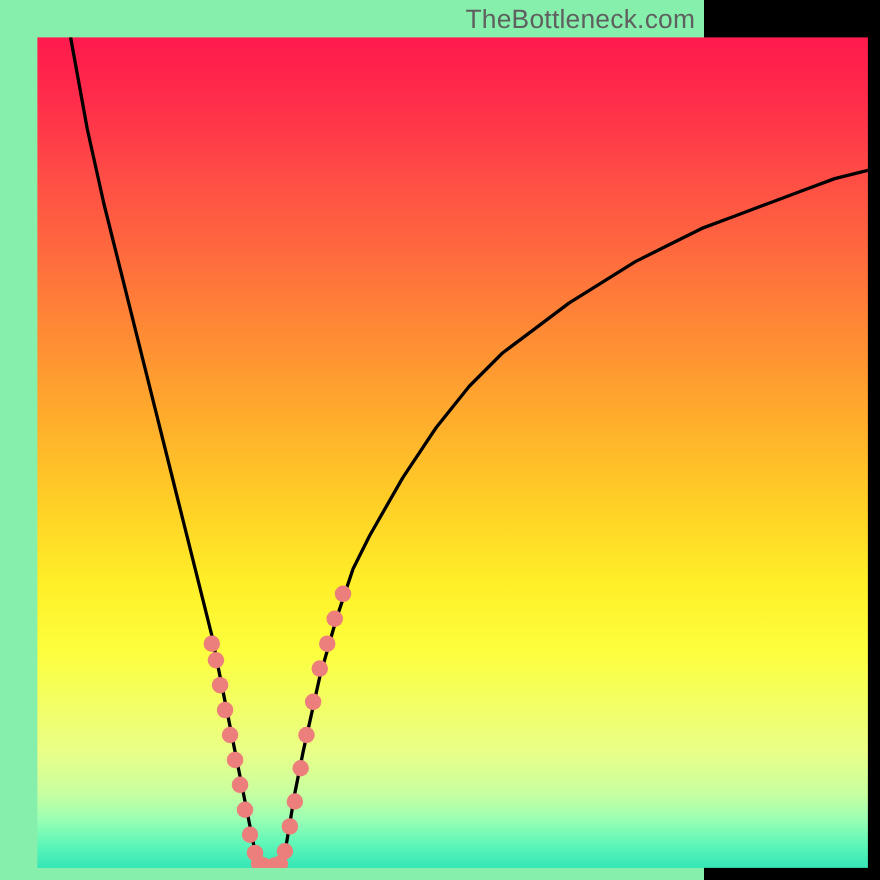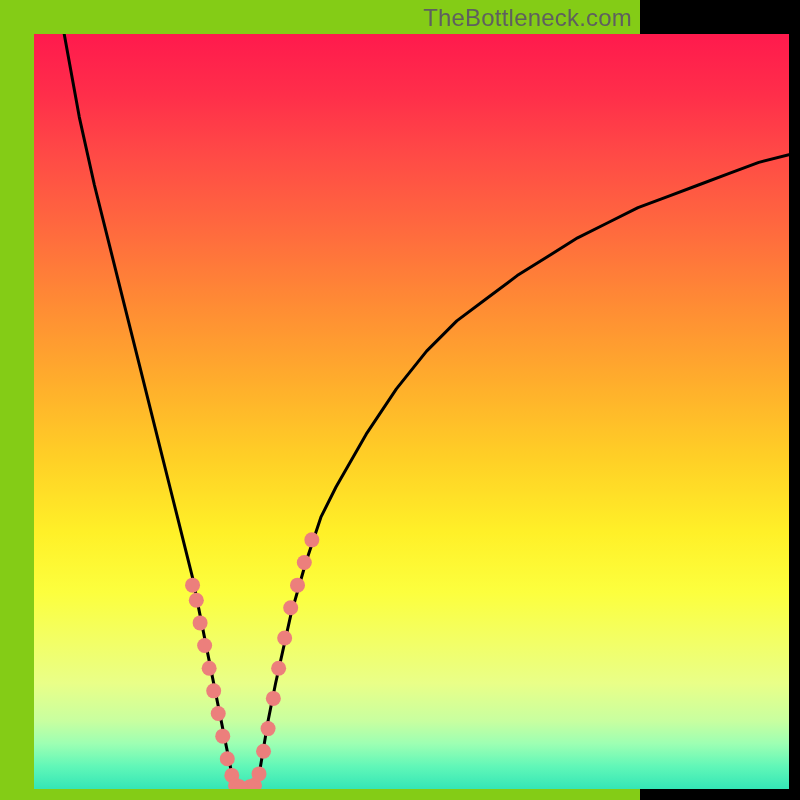--- a/index.html
+++ b/index.html
@@ -8,21 +8,21 @@
     width: 800px;
     height: 800px;
     overflow: hidden;
     background: #000;
     font-family: Arial, Helvetica, sans-serif;
   }
   .frame {
     position: relative;
     width: 640px;
     height: 800px;
-    background: #84cc16;
+    background: #86efac;
   }
   .plot-area {
     position: absolute;
     left: 34px;
     top: 34px;
     width: 755px;
     height: 755px;
     
     background: linear-gradient(to bottom,
       #ff1a4d 0%,

